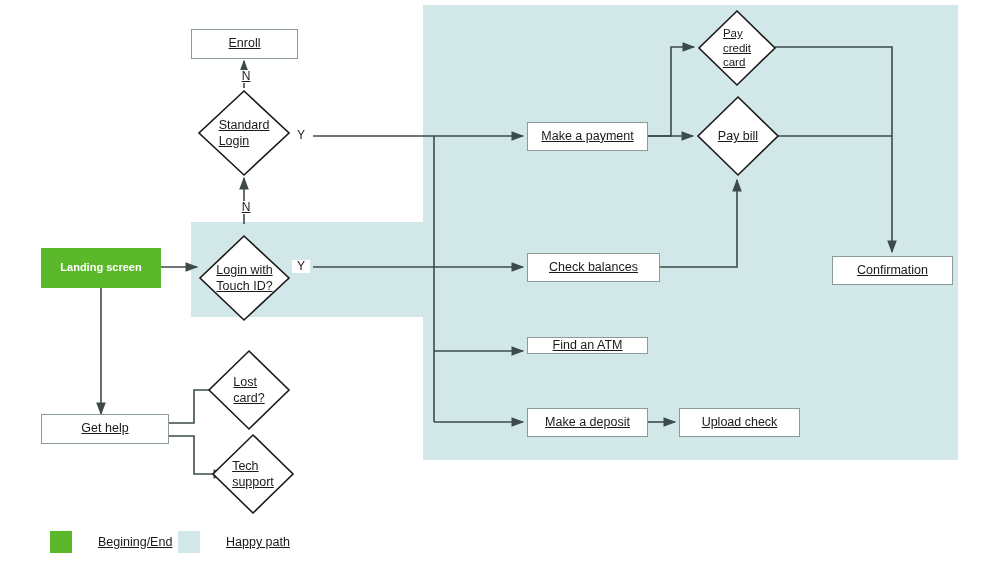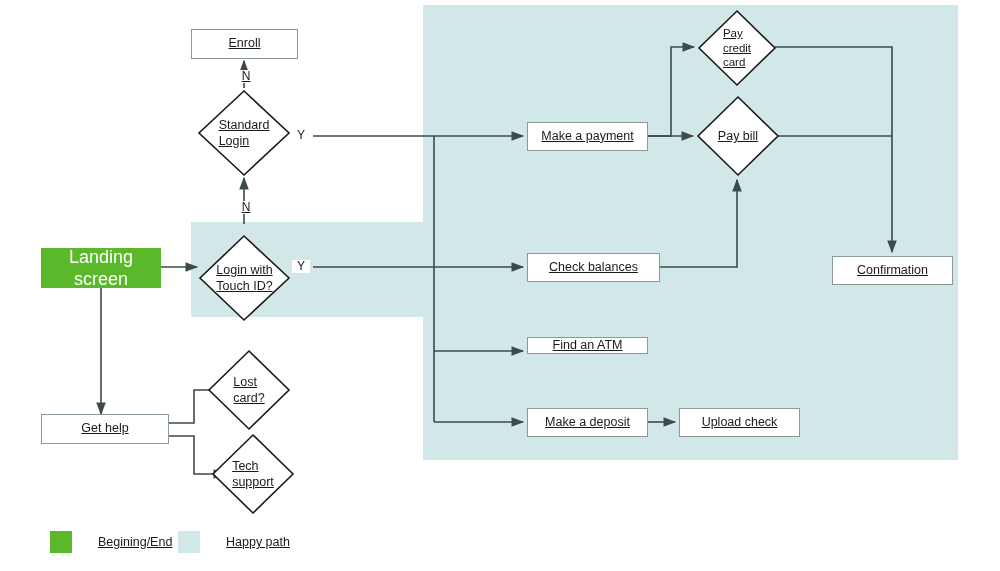--- a/index.html
+++ b/index.html
@@ -42,22 +42,22 @@
     font-size: 12.5px;
     color: #1a1a1a;
     text-decoration: underline;
     line-height: 1.25;
   }
   .green {
     background: #5cb82b;
     border: none;
   }
   .green span {
-    font-size: 18px;
-    font-weight: normal;
+    font-size: 11px;
+    font-weight: bold;
     color: #ffffff;
     text-decoration: none;
   }
   .diamond-wrap {
     position: absolute;
   }
   .diamond-wrap svg {
     position: absolute;
     left: 0;
     top: 0;

